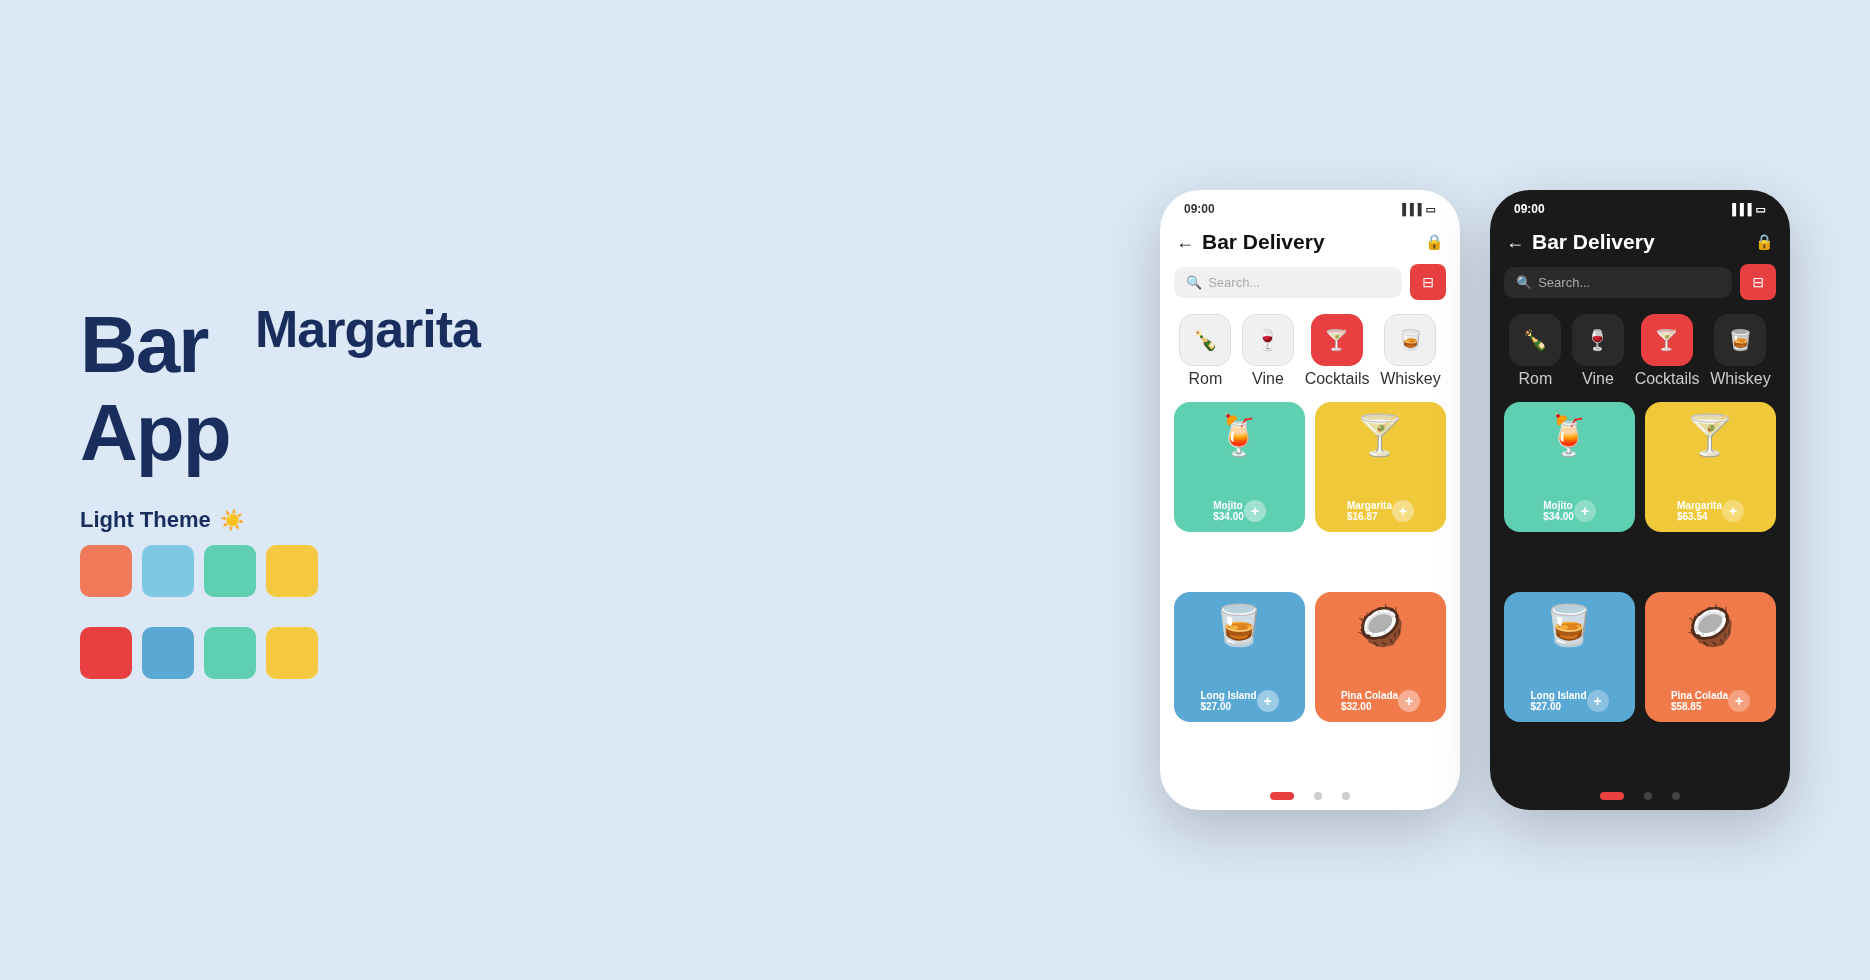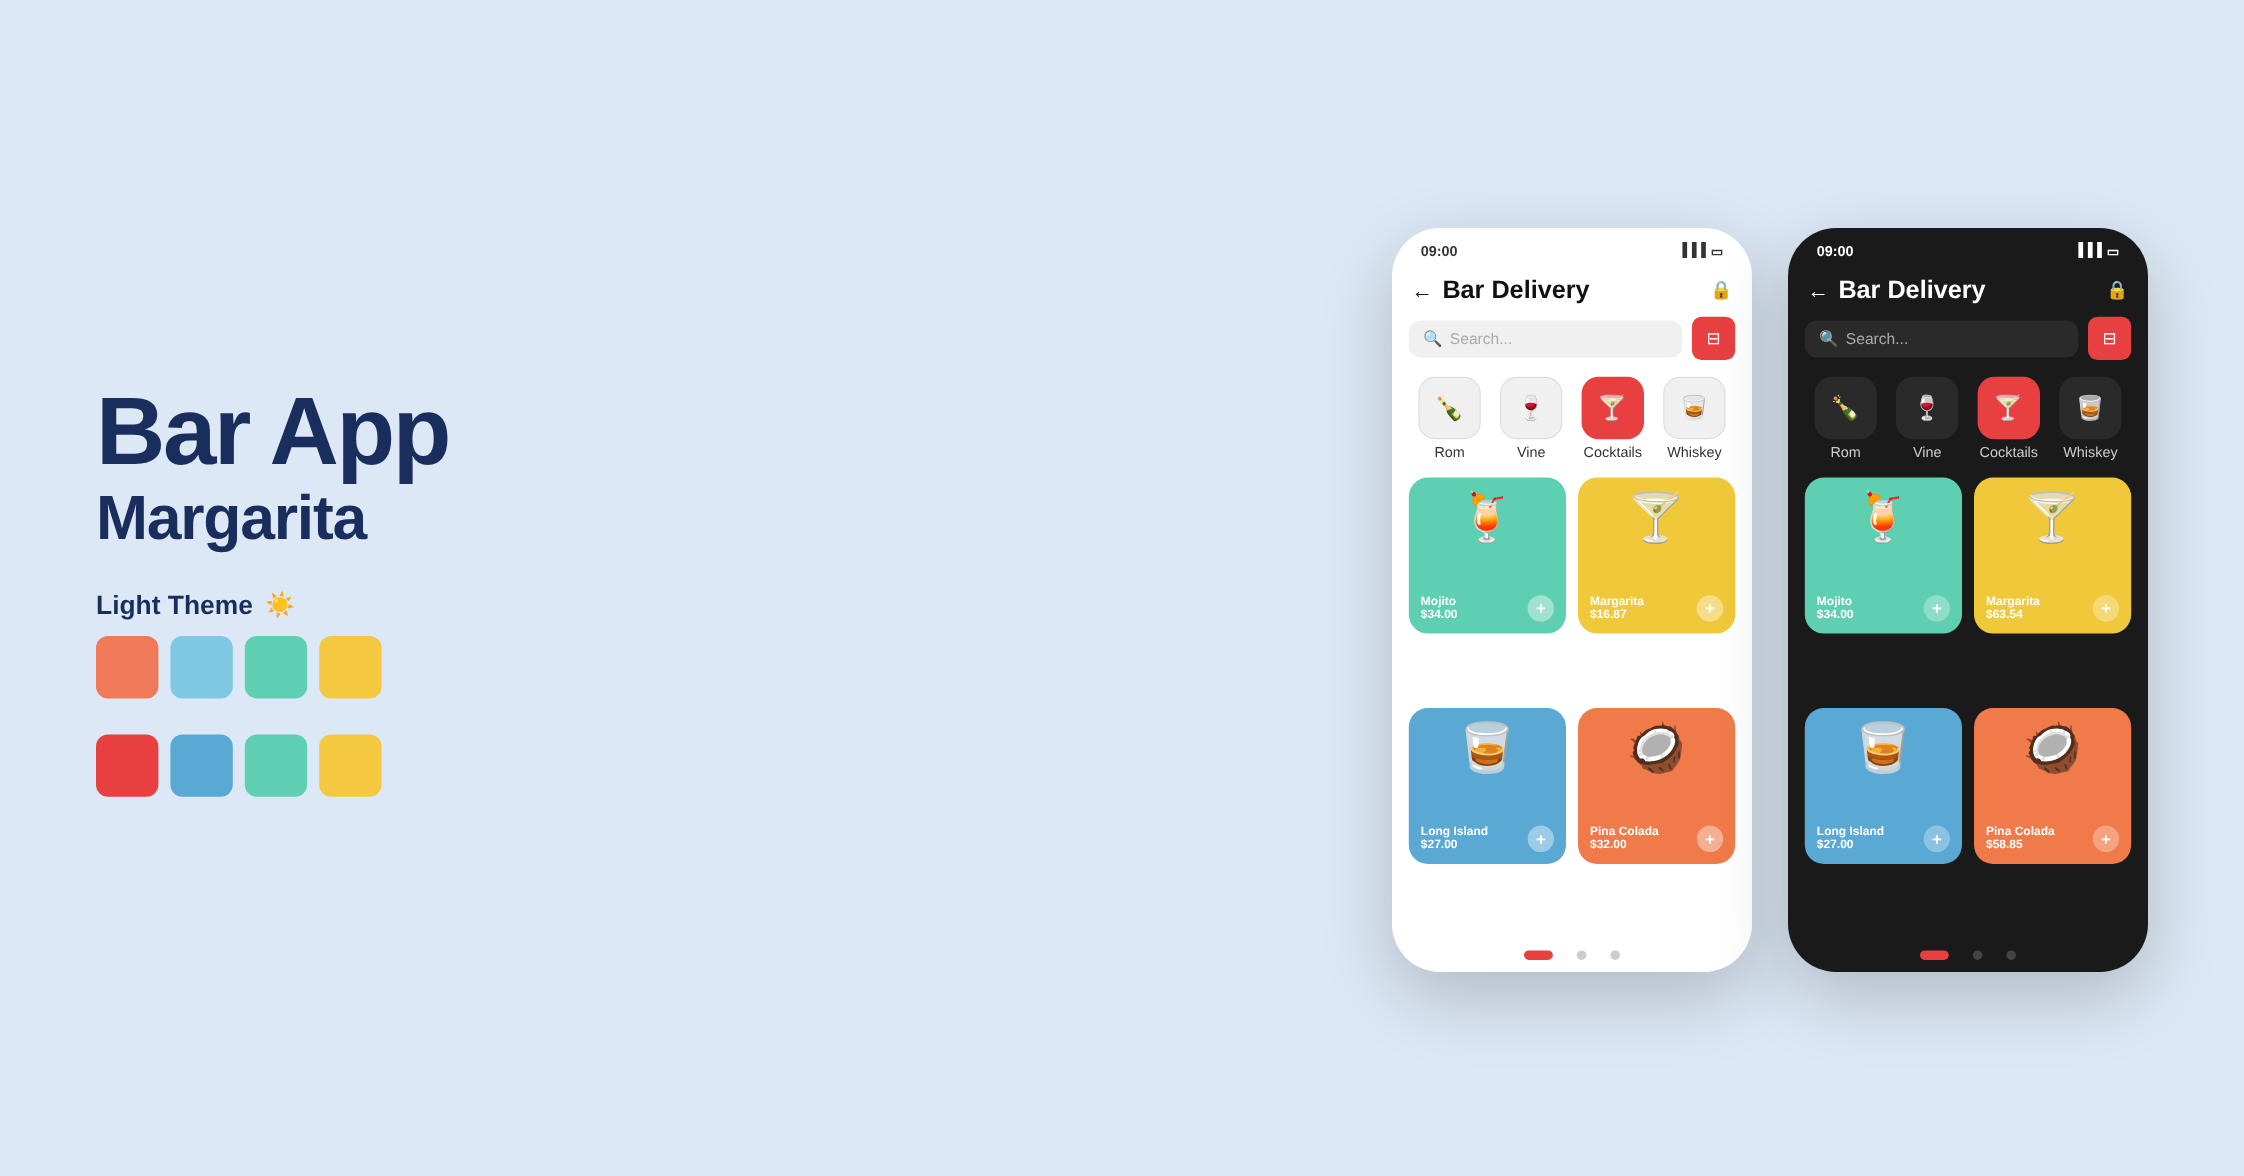--- a/index.html
+++ b/index.html
@@ -27,21 +27,21 @@
     
     .left-panel {
       width: 400px;
       display: flex;
       flex-direction: column;
       gap: 30px;
     }
 
     .app-title {
       display: flex;
-      flex-direction: column;
+      flex-direction: row;
       line-height: 1.1;
     }
 
     .app-title-bar {
       font-size: 80px;
       font-weight: 900;
       color: #1a2e5e;
       letter-spacing: -2px;
     }
 
@@ -233,21 +233,21 @@
 
     .cat-normal-light { background: #f0f0f0; border: 1.5px solid #ddd; }
     .cat-normal-dark { background: #2a2a2a; }
     .cat-active { background: #e84040; }
 
     .cat-icon { font-size: 20px; }
     .cat-icon-light { color: #555; }
     .cat-icon-dark { color: #ccc; }
     .cat-icon-active { color: #fff; }
 
-    .cat-label { font-size: 12px; }
+    .cat-label { font-size: 16px; }
     .cat-label-light { color: #333; }
     .cat-label-dark { color: #ccc; }
 
     
     .products-grid {
       display: grid;
       grid-template-columns: 1fr 1fr;
       gap: 10px;
       padding: 4px 14px 10px;
       flex: 1;
@@ -279,21 +279,21 @@
       font-size: 40px;
       position: absolute;
       top: 10px;
       left: 50%;
       transform: translateX(-50%);
     }
 
     .product-bottom {
       width: 100%;
       display: flex;
-      justify-content: space-between;
+      justify-content: center;
       align-items: center;
       margin-top: 60px;
     }
 
     .product-name {
       font-size: 10px;
       font-weight: 600;
     }
 
     .product-name-light { color: #fff; }

